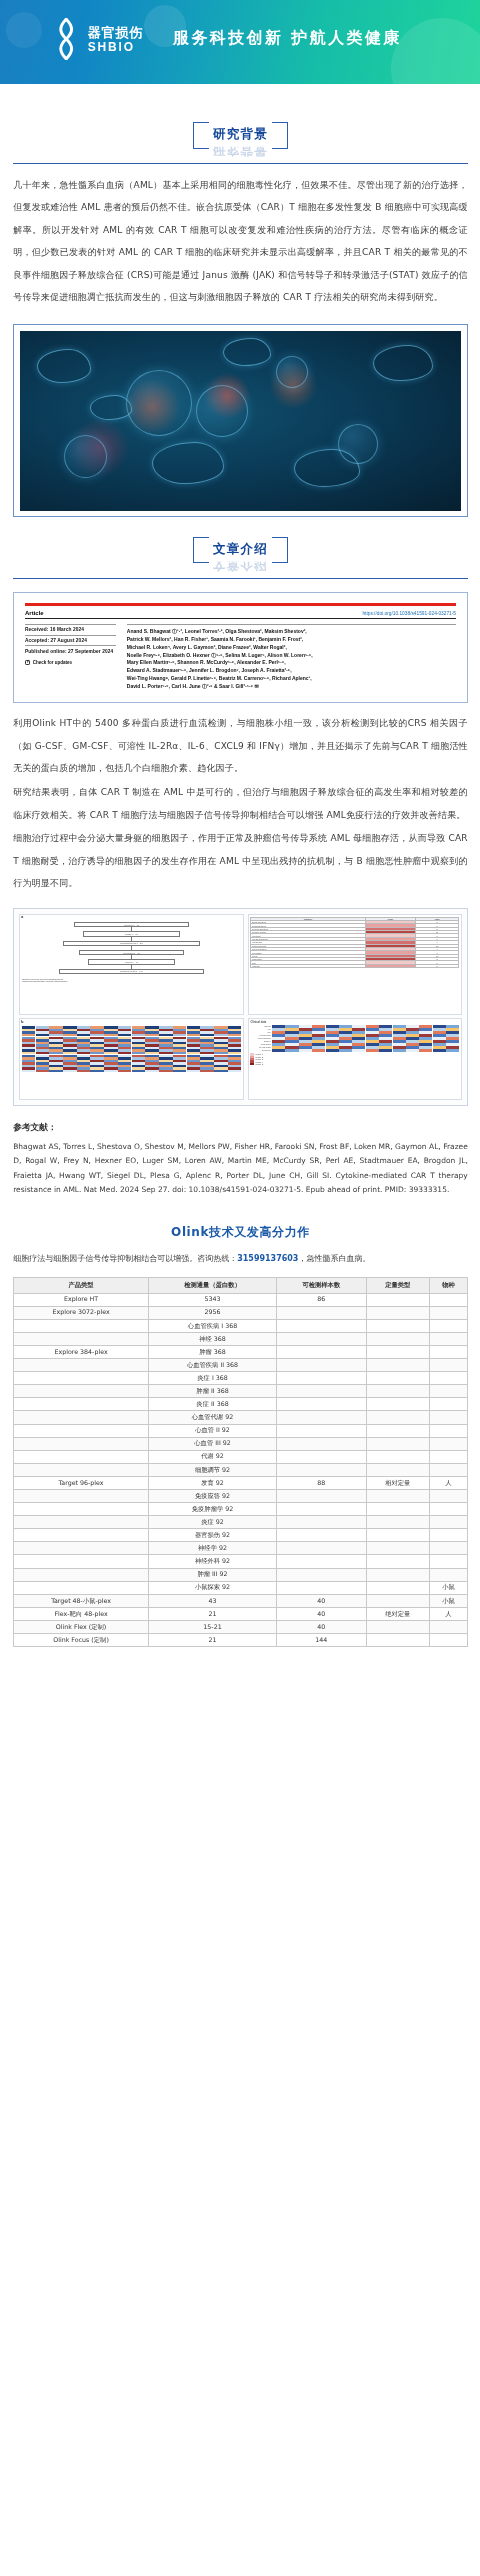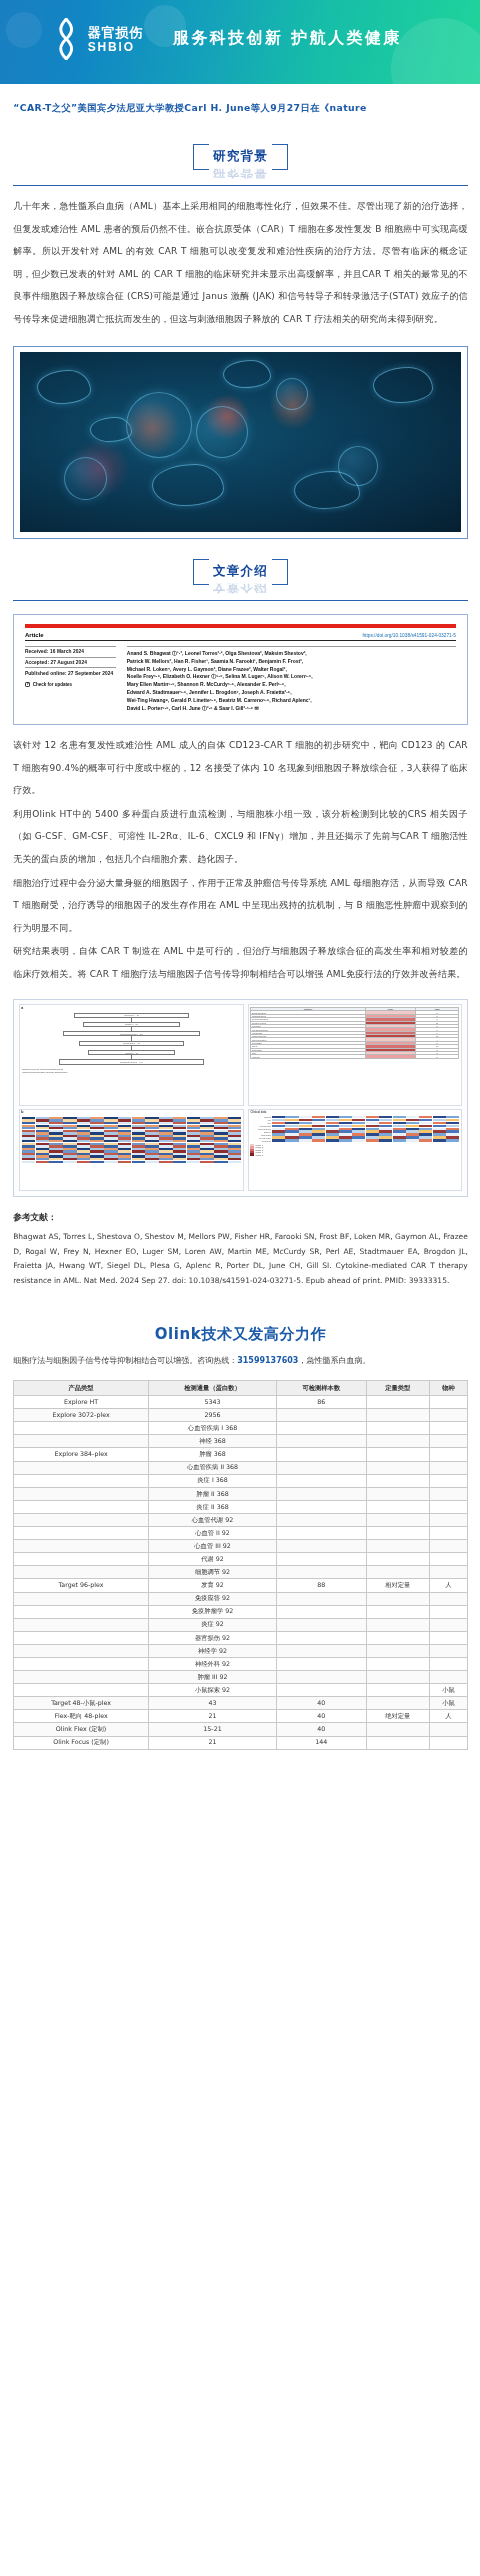--- a/index.html
+++ b/index.html
@@ -268,22 +268,22 @@
     font-size: 7.5px;
     line-height: 1.95;
     color: #3b3b3b;
     text-align: justify;
     font-family: "DejaVu Sans", sans-serif;
   }
 
   
   .promo-title {
     text-align: center;
-    margin: 36px 0 0 0;
-    font-size: 15px;
+    margin: 26px 0 0 0;
+    font-size: 12px;
     font-weight: bold;
     color: #1b5aa8;
     letter-spacing: 0.6px;
     font-family: "DejaVu Sans", sans-serif;
   }
   .promo-sub {
     padding: 9.6px 13.2px 0 13.2px;
     font-size: 8px;
     line-height: 2.1;
     color: #3b3b3b;
@@ -330,21 +330,20 @@
     </svg>
     <div class="logo-text">
       <div class="logo-cn">器官损伤</div>
       <div class="logo-en">SHBIO</div>
     </div>
   </div>
   <div class="banner-slogan">服务科技创新 护航人类健康</div>
 </div>
 
 <div class="intro">
-  <div>“CAR-T之父”美国宾夕法尼亚大学教授Carl H. June等人9月27日在《nature</div>
 </div>
 
 <div class="section-title-wrap">
   <span class="section-title">研究背景</span>
   <div class="title-reflection">研究背景</div>
 </div>
 <div class="rule"></div>
 
 <div class="body-text">
   <p>几十年来，急性髓系白血病（AML）基本上采用相同的细胞毒性化疗，但效果不佳。尽管出现了新的治疗选择，但复发或难治性 AML 患者的预后仍然不佳。嵌合抗原受体（CAR）T 细胞在多发性复发 B 细胞癌中可实现高缓解率。所以开发针对 AML 的有效 CAR T 细胞可以改变复发和难治性疾病的治疗方法。尽管有临床的概念证明，但少数已发表的针对 AML 的 CAR T 细胞的临床研究并未显示出高缓解率，并且CAR T 相关的最常见的不良事件细胞因子释放综合征 (CRS)可能是通过 Janus 激酶 (JAK) 和信号转导子和转录激活子(STAT) 效应子的信号传导来促进细胞凋亡抵抗而发生的，但这与刺激细胞因子释放的 CAR T 疗法相关的研究尚未得到研究。</p>
@@ -400,24 +399,23 @@
         <div>Mary Ellen Martin⁵·⁶, Shannon R. McCurdy⁵·⁶, Alexander E. Perl⁵·⁶,</div>
         <div>Edward A. Stadtmauer⁵·⁶, Jennifer L. Brogdon⁷, Joseph A. Fraietta²·⁶,</div>
         <div>Wei-Ting Hwang⁸, Gerald P. Linette⁵·⁶, Beatriz M. Carreno⁵·⁶, Richard Aplenc¹,</div>
         <div>David L. Porter⁵·⁶, Carl H. June ⓘ²·⁶ &amp; Saar I. Gill²·⁵·⁶ ✉</div>
       </div>
     </div>
   </div>
 </div>
 
 <div class="body-text">
-  <p>该针对 12 名患有复发性或难治性 AML 成人的自体 CD123-CAR T 细胞的初步研究中，靶向 CD123 的 CAR T 细胞有90.4%的概率可行中度或中枢的，12 名接受了体内 10 名现象到细胞因子释放综合征，3人获得了临床疗效。</p>
   <p>利用Olink HT中的 5400 多种蛋白质进行血流检测，与细胞株小组一致，该分析检测到比较的CRS 相关因子（如 G-CSF、GM-CSF、可溶性 IL-2Rα、IL-6、CXCL9 和 IFNγ）增加，并且还揭示了先前与CAR T 细胞活性无关的蛋白质的增加，包括几个白细胞介素、趋化因子。</p>
+  <p>研究结果表明，自体 CAR T 制造在 AML 中是可行的，但治疗与细胞因子释放综合征的高发生率和相对较差的临床疗效相关。将 CAR T 细胞疗法与细胞因子信号传导抑制相结合可以增强 AML免疫行法的疗效并改善结果。</p>
   <p>细胞治疗过程中会分泌大量身躯的细胞因子，作用于正常及肿瘤信号传导系统 AML 母细胞存活，从而导致 CAR T 细胞耐受，治疗诱导的细胞因子的发生存作用在 AML 中呈现出残持的抗机制，与 B 细胞恶性肿瘤中观察到的行为明显不同。</p>
-  <p>研究结果表明，自体 CAR T 制造在 AML 中是可行的，但治疗与细胞因子释放综合征的高发生率和相对较差的临床疗效相关。将 CAR T 细胞疗法与细胞因子信号传导抑制相结合可以增强 AML免疫行法的疗效并改善结果。</p>
 </div>
 
 <div class="figure-frame">
 
   <div class="fig-col" style="flex:1.05;">
     <div class="fig-panel consort">
       <span class="fig-label">a</span>
       <div style="padding-top:5.4px;">
         <div class="box" style="width:52%;">Screened n = 37</div>
         <div class="vline"></div>

